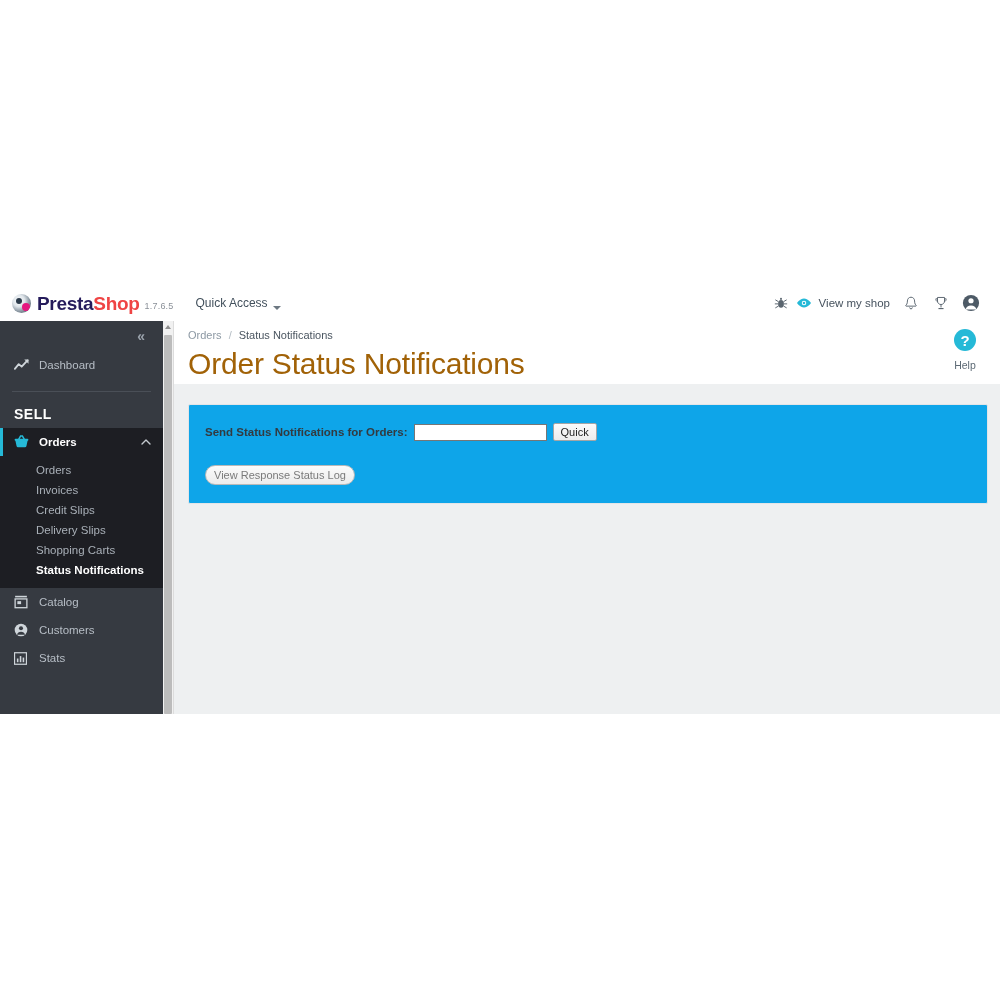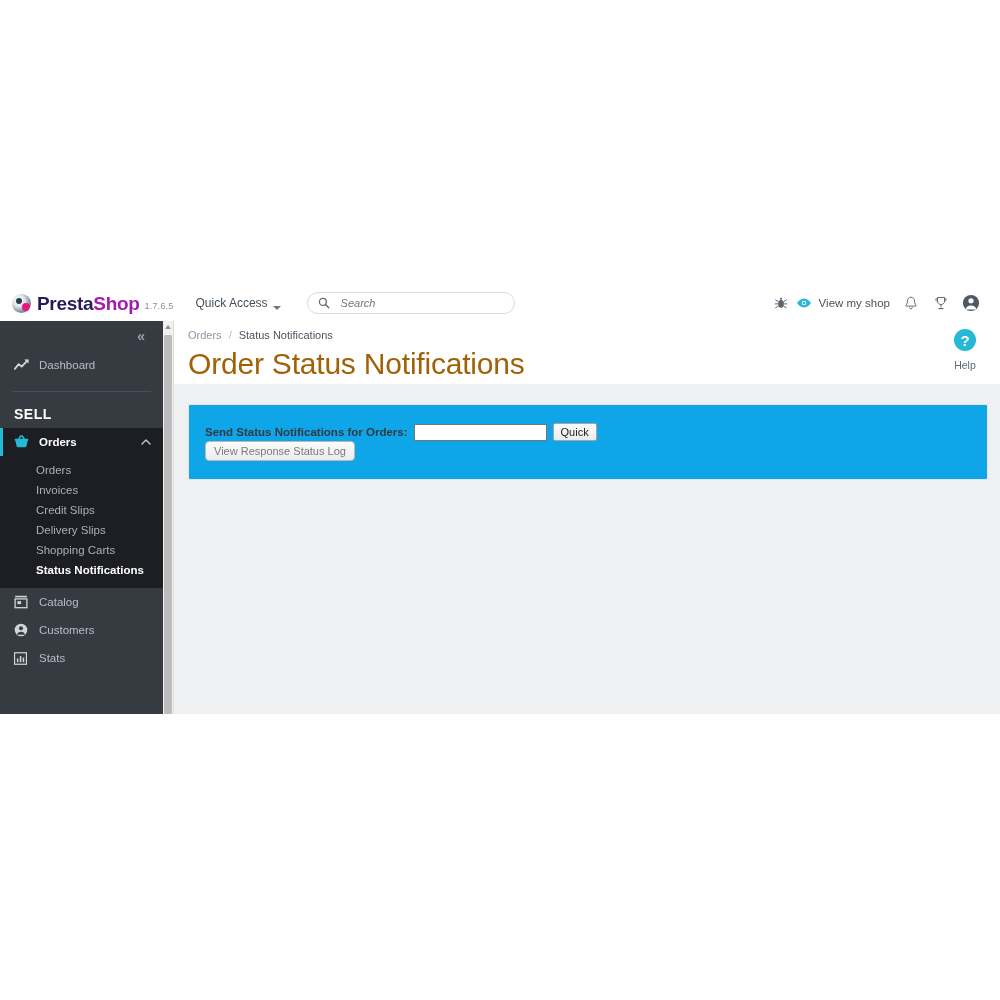--- a/index.html
+++ b/index.html
@@ -63,21 +63,21 @@
     background: #2b3a4a;
   }
   .logo-text {
     font-size: 19px;
     font-weight: bold;
     letter-spacing: -0.3px;
     margin-left: 6px;
     line-height: 1;
   }
   .logo-presta { color: #251b5b; }
-  .logo-shop   { color: #a21caf; }
+  .logo-shop   { color: #ef4444; }
   .logo-version {
     font-size: 9px;
     color: #8a9098;
     margin-left: 5px;
     margin-top: 6px;
     letter-spacing: 0.2px;
   }
   .quick-access {
     margin-left: 22px;
     font-size: 12px;
@@ -360,27 +360,27 @@
     font-family: "Liberation Sans", sans-serif;
     font-size: 11px;
     color: #1b1b1b;
     background: linear-gradient(#fbfbfb, #ececec);
     border: 1px solid #a5a5a5;
     border-radius: 2px;
     padding: 2px 7px;
     cursor: pointer;
   }
   .btn-log {
-    margin-top: 0;
+    margin-top: 24px;
     font-family: "Liberation Sans", sans-serif;
     font-size: 11px;
     color: #7a7a7a;
     background: linear-gradient(#fbfbfb, #ececec);
     border: 1px solid #b9b9b9;
-    border-radius: 4px;
+    border-radius: 10px;
     padding: 3px 8px;
     cursor: pointer;
     display: inline-block;
   }
 </style>
 </head>
 <body>
 
 <div id="screen">
 
@@ -392,27 +392,20 @@
         <span class="logo-presta">Presta</span><span class="logo-shop">Shop</span>
       </span>
       <span class="logo-version">1.7.6.5</span>
     </div>
 
     <div class="quick-access">
       <span>Quick Access</span>
       <span class="caret-down"></span>
     </div>
 
-    <div class="search-box">
-      <svg width="12" height="12" viewBox="0 0 16 16">
-        <circle cx="6.5" cy="6.5" r="4.6" fill="none" stroke="#5f6b76" stroke-width="1.7"></circle>
-        <line x1="10" y1="10" x2="14.3" y2="14.3" stroke="#5f6b76" stroke-width="1.9" stroke-linecap="round"></line>
-      </svg>
-      <input class="search-input" type="text" placeholder="Search" style="">
-    </div>
 
     <div class="header-right">
       <div class="hdr-icon">
         <svg width="14" height="14" viewBox="0 0 16 16">
           <ellipse cx="8" cy="9" rx="3.3" ry="4.3" fill="#5a656f"></ellipse>
           <rect x="6.9" y="1.9" width="2.2" height="2.6" rx="1.1" fill="#5a656f"></rect>
           <g stroke="#5a656f" stroke-width="1.1" stroke-linecap="round">
             <line x1="4.6" y1="6.2" x2="1.9" y2="4.6"></line>
             <line x1="4.3" y1="9" x2="1.4" y2="9"></line>
             <line x1="4.6" y1="11.8" x2="1.9" y2="13.4"></line>

